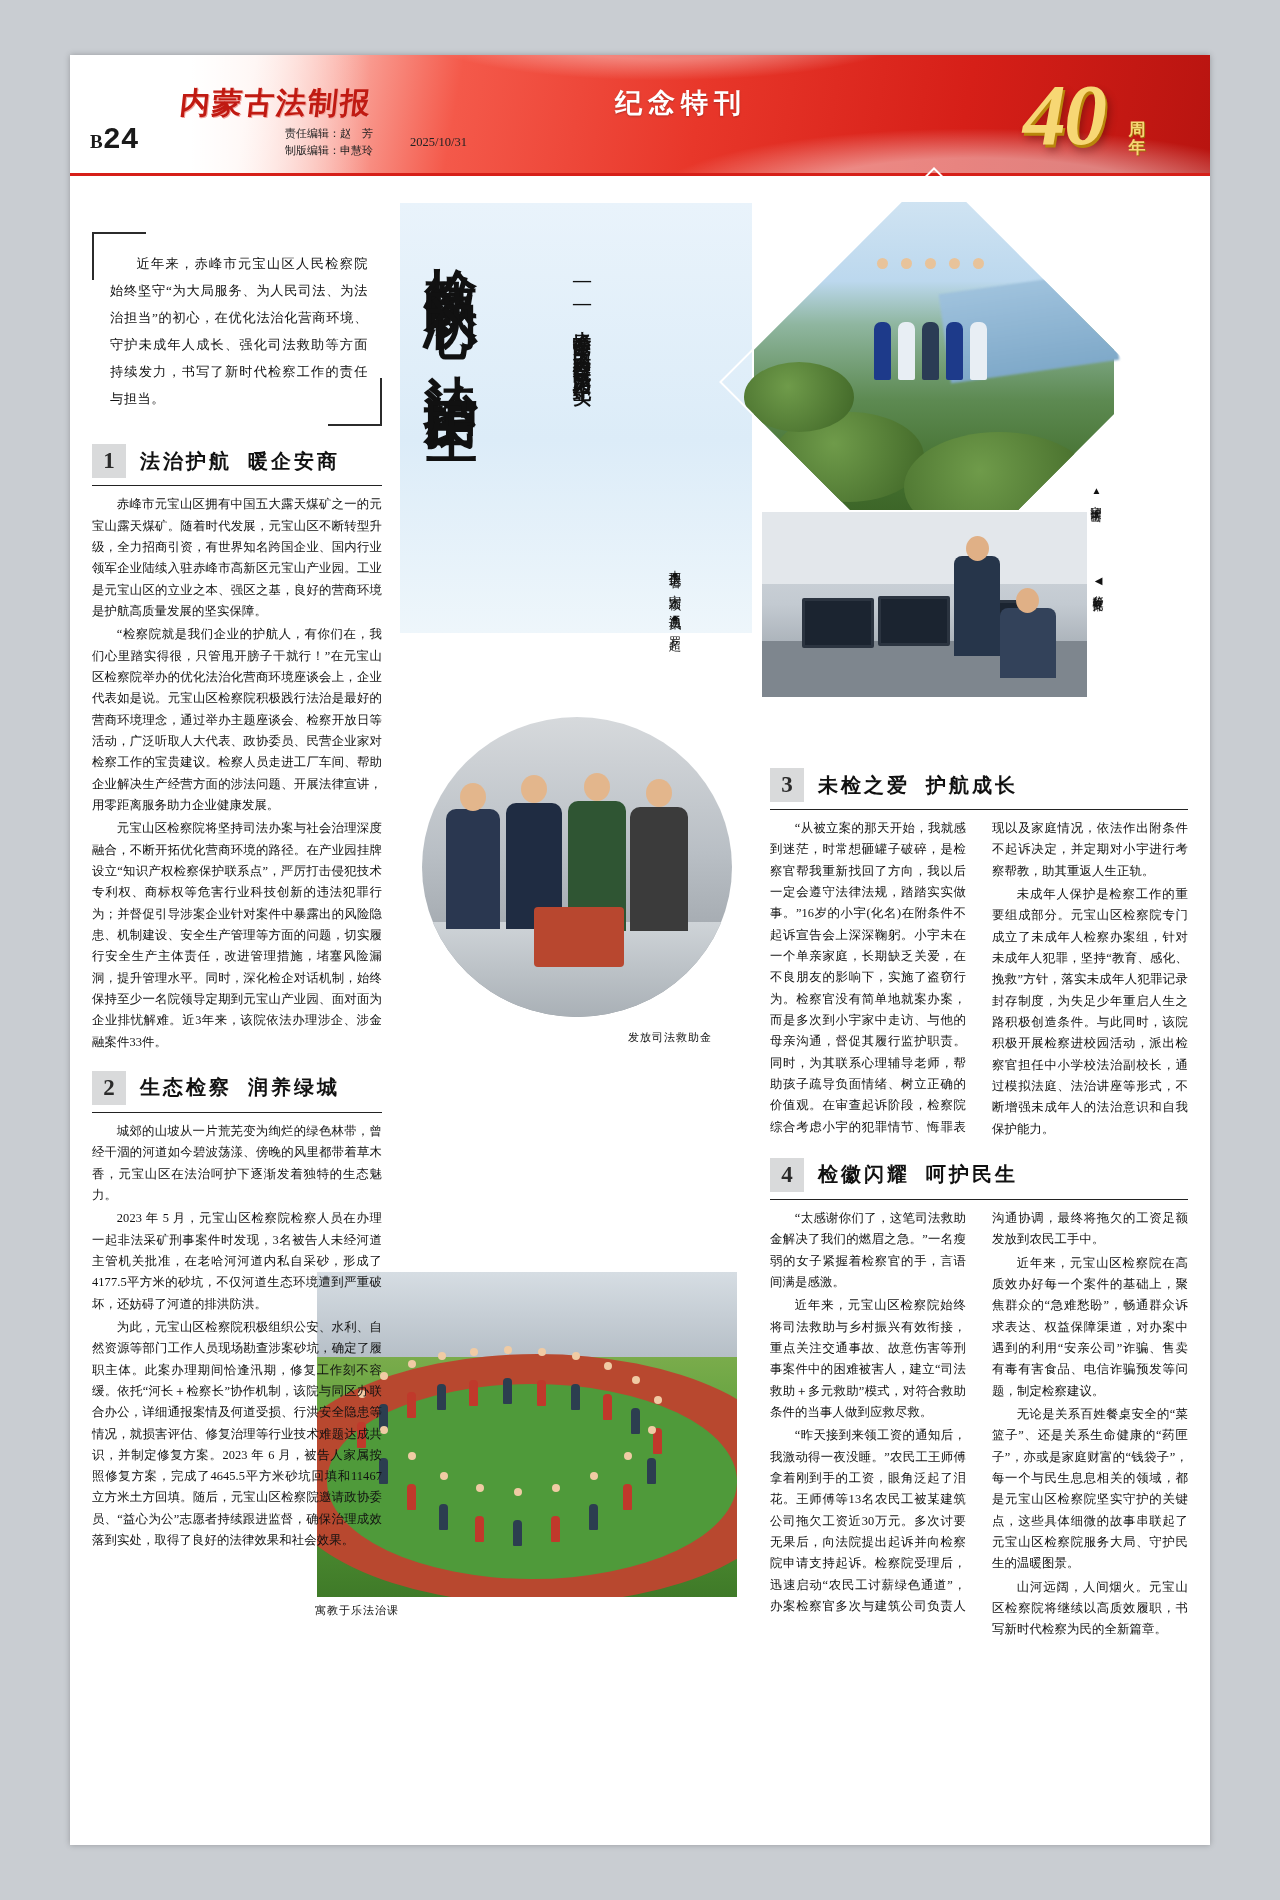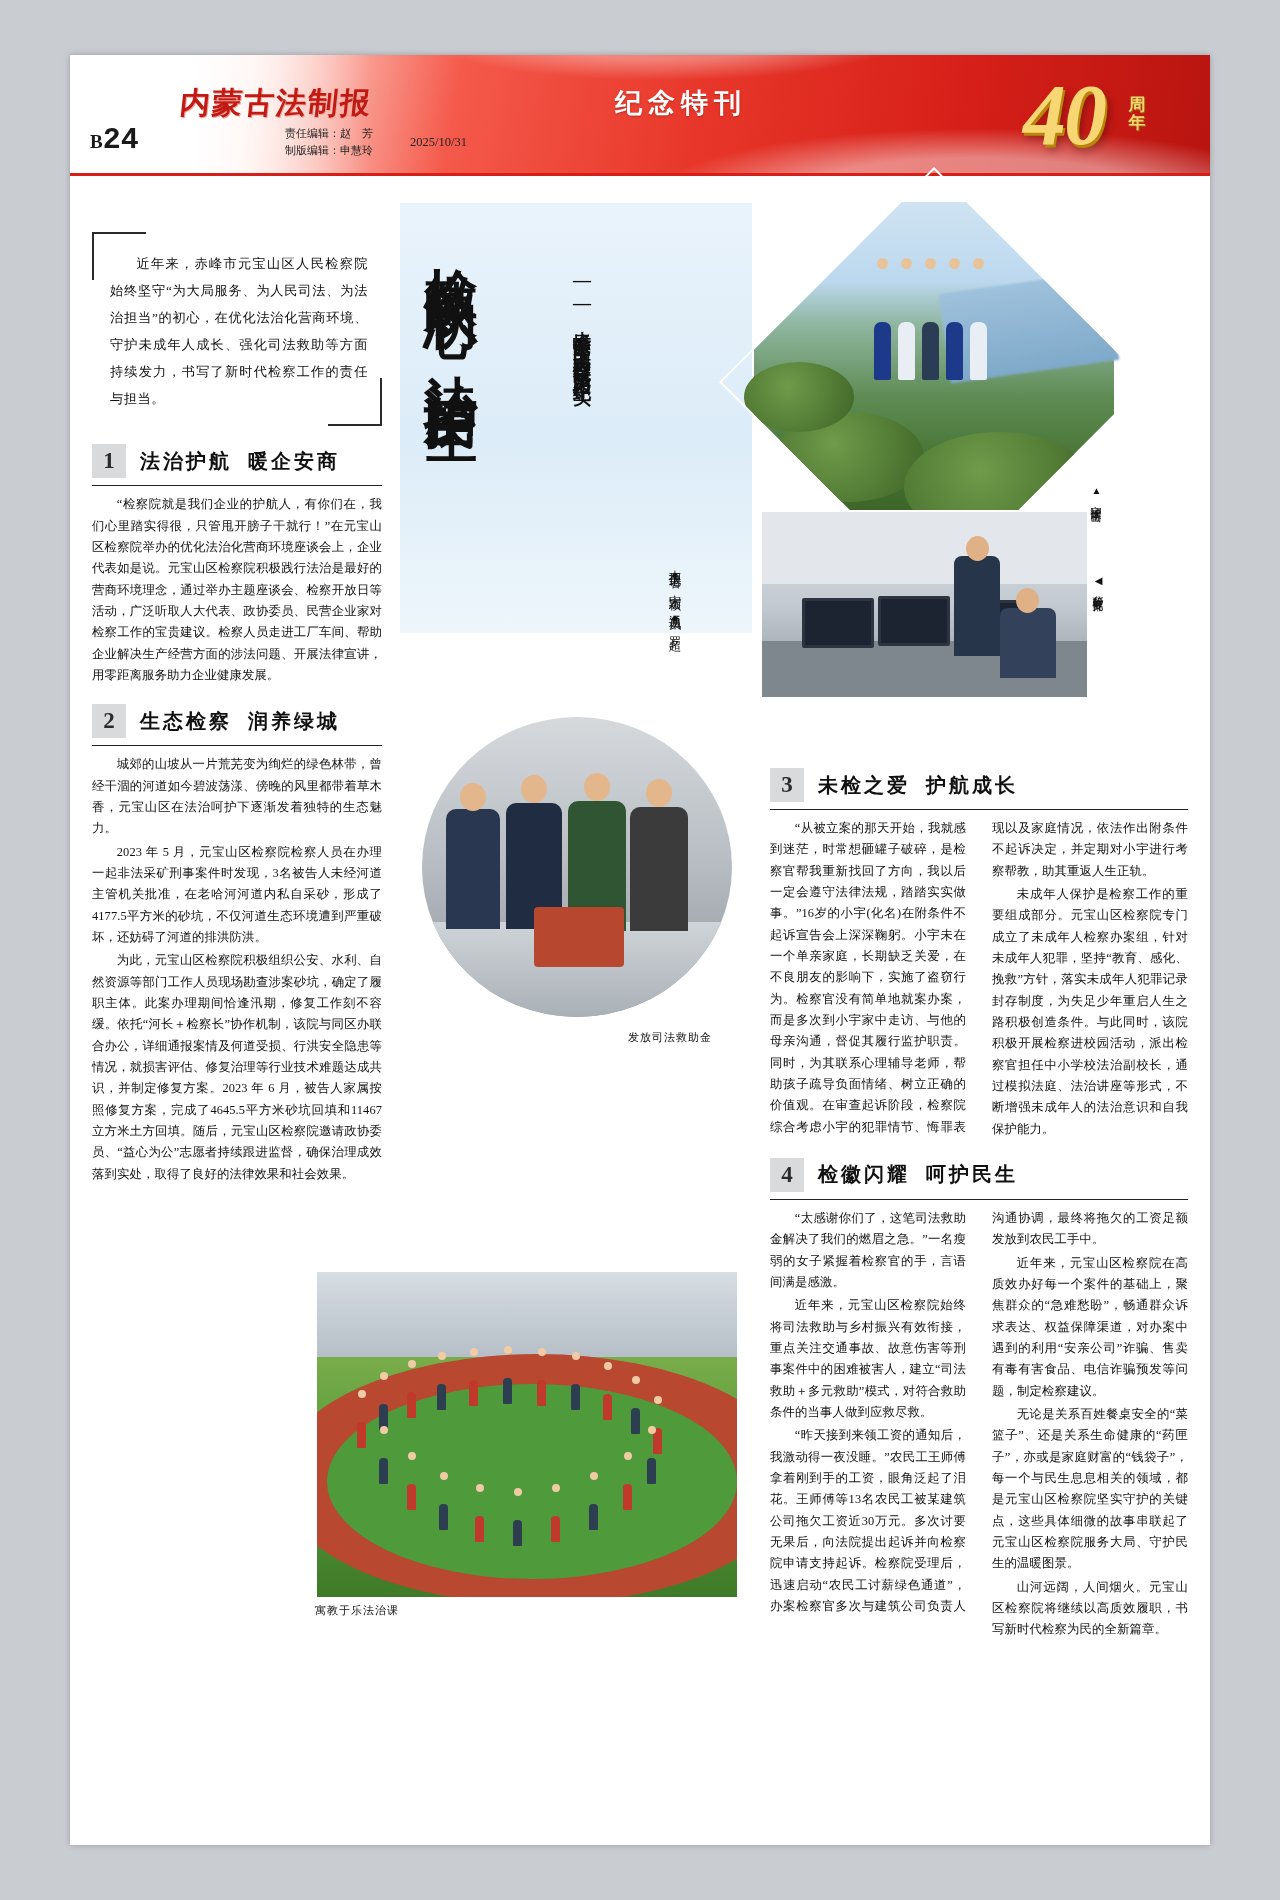--- a/index.html
+++ b/index.html
@@ -49,21 +49,21 @@
   }
   .mast-40{
     position:absolute;right:105px;top:10px;
     font-family:"Liberation Serif",serif;
     font-size:86px;font-weight:bold;font-style:italic;
     color:#f7d774;
     letter-spacing:-2px;
     text-shadow:2px 3px 0 #b8860b, 4px 6px 8px rgba(0,0,0,.3);
   }
   .mast-40-sub{
-    position:absolute;right:62px;top:41px;
+    position:absolute;right:62px;top:66px;
     font-size:17px;font-weight:bold;color:#f7d774;line-height:1.05;
     text-shadow:1px 1px 0 #9c6b08;
     width:22px;text-align:center;
   }
   .page-no{
     position:absolute;left:20px;top:68px;
     font-size:19px;font-weight:bold;color:#1a1a1a;
   }
   .page-no b{font-size:30px;font-family:Liberation Mono, monospace;}
   .mast-meta{
@@ -345,21 +345,23 @@
       <div class="qt">近年来，赤峰市元宝山区人民检察院始终坚守“为大局服务、为人民司法、为法治担当”的初心，在优化法治化营商环境、守护未成年人成长、强化司法救助等方面持续发力，书写了新时代检察工作的责任与担当。</div>
     </div>
 
     <div class="sec-head">
       <div class="sec-num">1</div>
       <div class="sec-title">
         <span>法治护航</span><span class="gap"></span><span>暖企安商</span>
       </div>
     </div>
     <div class="body-text">
+      <p>赤峰市元宝山区拥有中国五大露天煤矿之一的元宝山露天煤矿。随着时代发展，元宝山区不断转型升级，全力招商引资，有世界知名跨国企业、国内行业领军企业陆续入驻赤峰市高新区元宝山产业园。工业是元宝山区的立业之本、强区之基，良好的营商环境是护航高质量发展的坚实保障。</p>
       <p>“检察院就是我们企业的护航人，有你们在，我们心里踏实得很，只管甩开膀子干就行！”在元宝山区检察院举办的优化法治化营商环境座谈会上，企业代表如是说。元宝山区检察院积极践行法治是最好的营商环境理念，通过举办主题座谈会、检察开放日等活动，广泛听取人大代表、政协委员、民营企业家对检察工作的宝贵建议。检察人员走进工厂车间、帮助企业解决生产经营方面的涉法问题、开展法律宣讲，用零距离服务助力企业健康发展。</p>
+      <p>元宝山区检察院将坚持司法办案与社会治理深度融合，不断开拓优化营商环境的路径。在产业园挂牌设立“知识产权检察保护联系点”，严厉打击侵犯技术专利权、商标权等危害行业科技创新的违法犯罪行为；并督促引导涉案企业针对案件中暴露出的风险隐患、机制建设、安全生产管理等方面的问题，切实履行安全生产主体责任，改进管理措施，堵塞风险漏洞，提升管理水平。同时，深化检企对话机制，始终保持至少一名院领导定期到元宝山产业园、面对面为企业排忧解难。近3年来，该院依法办理涉企、涉金融案件33件。</p>
     </div>
 
     <div class="sec-head">
       <div class="sec-num">2</div>
       <div class="sec-title">
         <span>生态检察</span><span class="gap"></span><span>润养绿城</span>
       </div>
     </div>
     <div class="body-text">
       <p>城郊的山坡从一片荒芜变为绚烂的绿色林带，曾经干涸的河道如今碧波荡漾、傍晚的风里都带着草木香，元宝山区在法治呵护下逐渐发着独特的生态魅力。</p>

